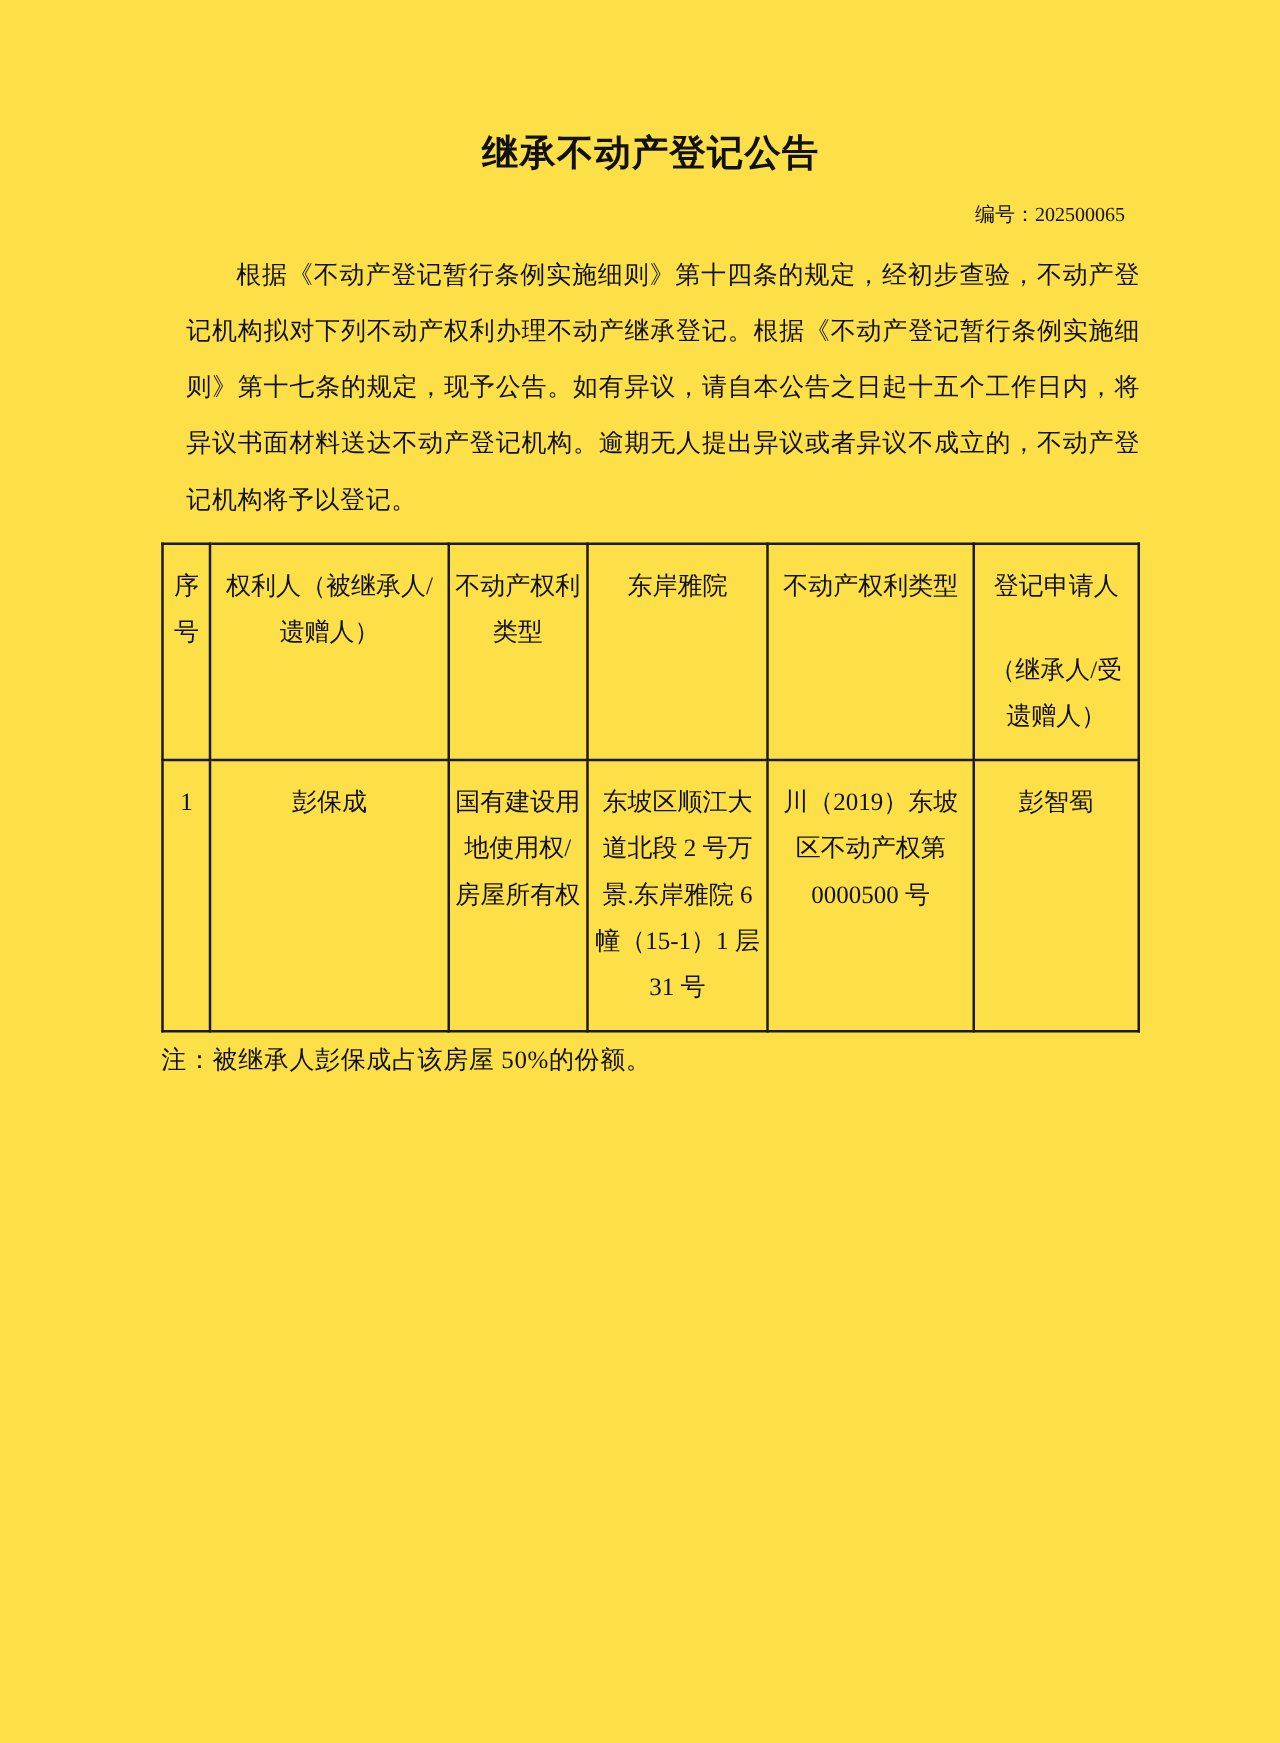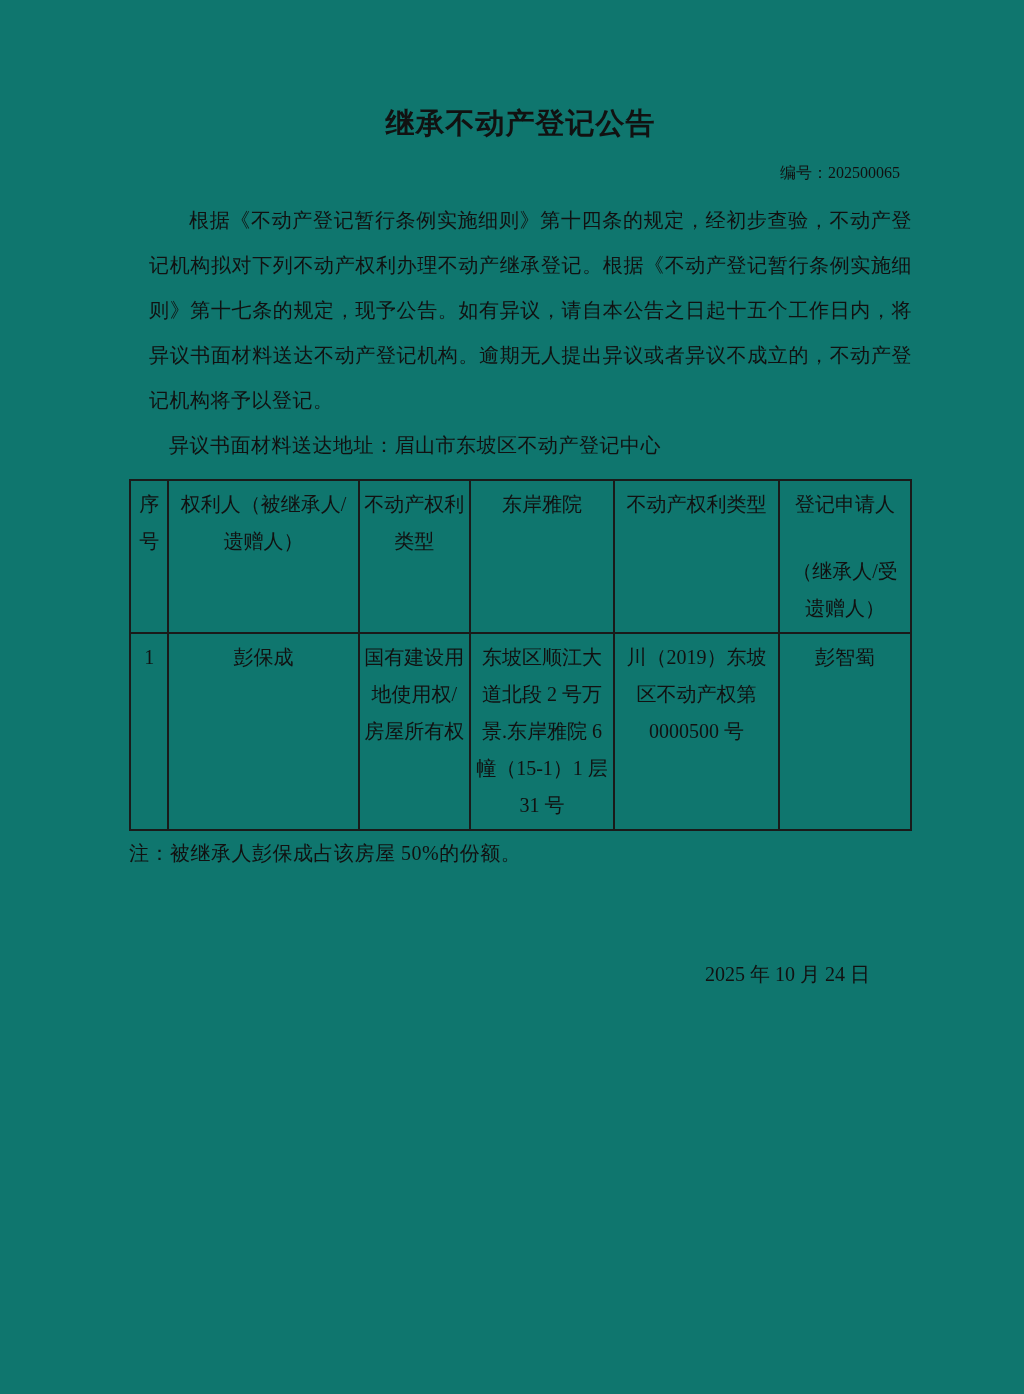--- a/index.html
+++ b/index.html
@@ -5,21 +5,21 @@
   * { margin: 0; padding: 0; box-sizing: border-box; }
   html, body {
     background: #e8e8e8;
     font-family: "Liberation Serif", "DejaVu Serif", serif;
   }
   .page {
     position: relative;
     width: 1024px;
     height: 1394px;
     margin: 0 auto;
-    background: #0f766e;
+    background: #fde047;
     color: #111111;
     overflow: hidden;
   }
   .content {
     position: absolute;
     left: 129px;
     top: 0;
     width: 783px;
   }
   .doc-title {
@@ -58,21 +58,21 @@
     border-collapse: collapse;
     table-layout: fixed;
   }
   .reg-table th, .reg-table td {
     border: 2px solid #1a1a1a;
     font-weight: normal;
     font-size: 20px;
     line-height: 37px;
     text-align: center;
     vertical-align: top;
-    padding: 5px 4px;
+    padding: 15px 4px;
     overflow: hidden;
   }
   .reg-table thead tr { height: 122px; }
   .reg-table tbody tr { height: 158px; }
   .applicant-sub { margin-top: 30px; }
   .note-line {
     margin-top: 4px;
     font-size: 20px;
     line-height: 36px;
     letter-spacing: 0.5px;
@@ -90,21 +90,20 @@
 
 <div class="page">
   <div class="content">
 
     <h1 class="doc-title">继承不动产登记公告</h1>
 
     <div class="doc-number"><span>编号：</span><span>202500065</span></div>
 
     <p class="body-para">根据《不动产登记暂行条例实施细则》第十四条的规定，经初步查验，不动产登记机构拟对下列不动产权利办理不动产继承登记。根据《不动产登记暂行条例实施细则》第十七条的规定，现予公告。如有异议，请自本公告之日起十五个工作日内，将异议书面材料送达不动产登记机构。逾期无人提出异议或者异议不成立的，不动产登记机构将予以登记。</p>
 
-    <p class="indent-line">异议书面材料送达地址：眉山市东坡区不动产登记中心</p>
 
 
     <table class="reg-table">
       <colgroup>
         <col style="width:4.9%">
         <col style="width:24.4%">
         <col style="width:14.2%">
         <col style="width:18.5%">
         <col style="width:21.1%">
         <col style="width:16.9%">
@@ -129,16 +128,15 @@
           <td>国有建设用地使用权/房屋所有权</td>
           <td>东坡区顺江大道北段 2 号万景.东岸雅院 6 幢（15-1）1 层 31 号</td>
           <td>川（2019）东坡区不动产权第 0000500 号</td>
           <td>彭智蜀</td>
         </tr>
       </tbody>
     </table>
 
     <p class="note-line">注：被继承人彭保成占该房屋 50%的份额。</p>
 
-    <p class="date-line">2025 年 10 月 24 日</p>
 
   </div>
 </div>
 
 </body></html>

